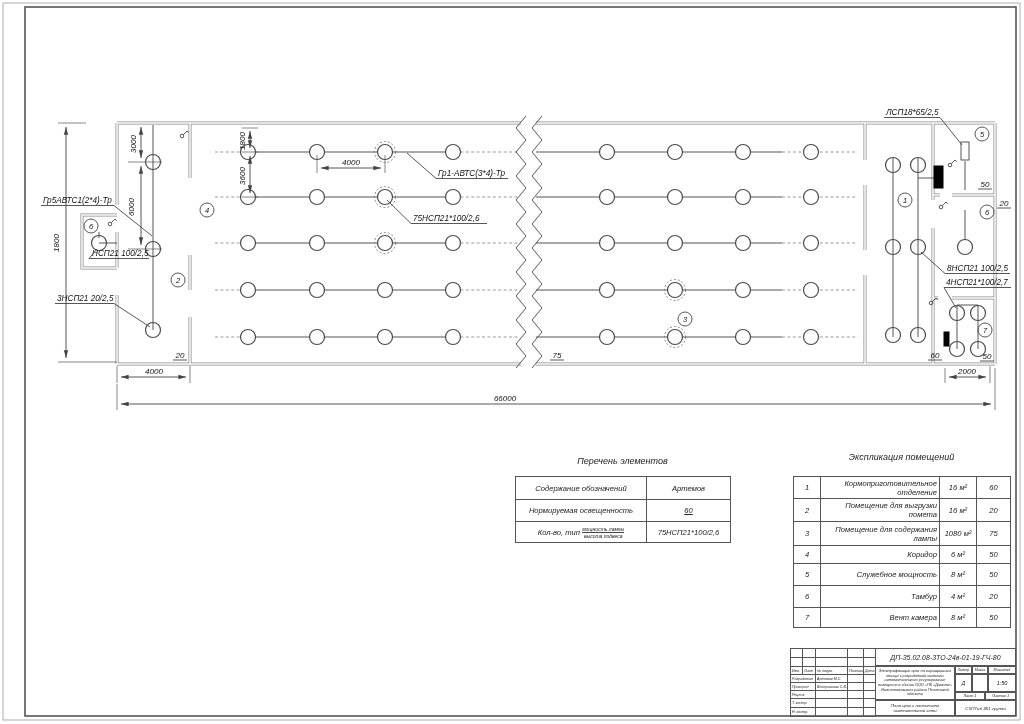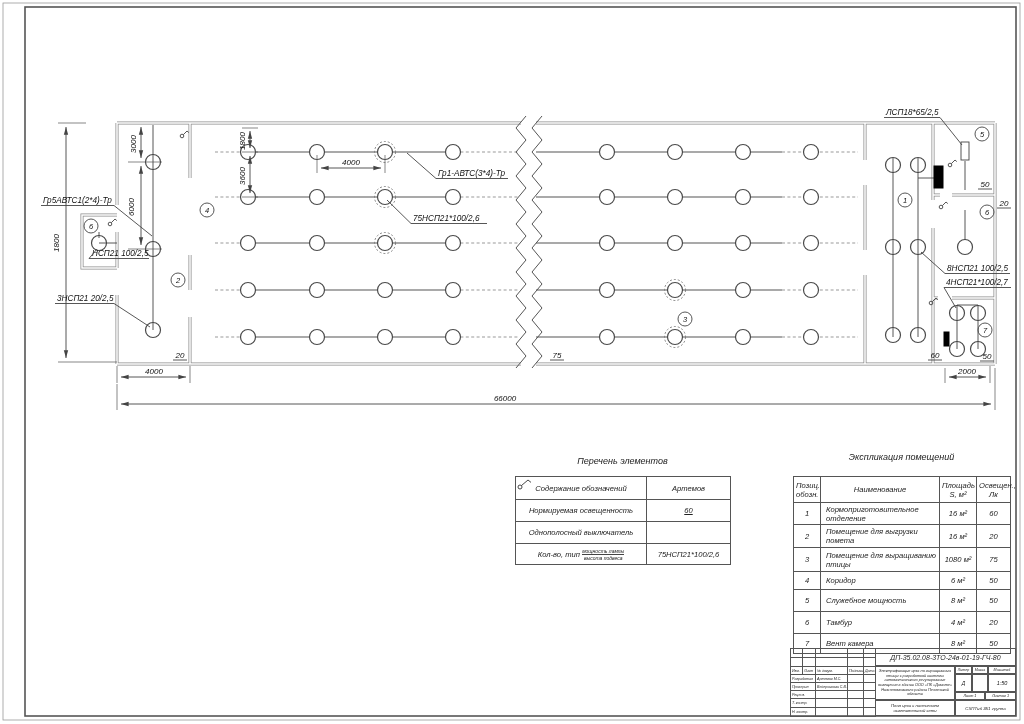--- a/index.html
+++ b/index.html
@@ -21,21 +21,21 @@
   .sw{stroke:#444;stroke-width:0.9;fill:none;}
   .dimtxt{font-size:8px;}
   .luxtxt{font-size:8px;}
   .lbltxt{font-size:8.2px;}
   .roomtxt{font-size:7.5px;}
   
   .tbl-title{position:absolute;font-style:italic;font-size:9px;text-align:center;color:#222;}
   table.tbl{position:absolute;border-collapse:collapse;table-layout:fixed;}
   table.tbl td{border:1px solid #555;font-style:italic;font-size:7.6px;color:#222;
                text-align:center;vertical-align:middle;padding:1px 2px;box-sizing:border-box;}
-  table.tbl td.lft{text-align:left;padding-left:5px;}
+  table.tbl td.lft{text-align:right;padding-left:5px;}
   .u{text-decoration:underline;}
   .frac{display:inline-block;vertical-align:middle;font-size:5px;line-height:1.2;text-align:center;}
   .frac .top{border-bottom:0.8px solid #444;display:block;}
   .sym-panel{display:inline-block;width:28px;height:8px;background:#000;}
   .prewrap{white-space:pre-line;}
   
   .tb{position:absolute;left:790px;top:648px;width:226px;height:68px;font-style:italic;color:#222;}
   .tb .c{position:absolute;border:0.8px solid #555;box-sizing:border-box;overflow:hidden;
          display:flex;align-items:center;justify-content:center;text-align:center;}
   .tb table{border-collapse:collapse;table-layout:fixed;position:absolute;left:0;top:0;}
@@ -331,29 +331,20 @@
       </colgroup>
   <tbody>
         <tr style="height:23px">
     <td>Содержание обозначений</td>
     <td>Артемов</td>
   </tr>
   <tr style="height:22px">
     <td>Нормируемая освещенность</td>
     <td><span class="u">60</span></td>
   </tr>
-  <tr style="height:22px">
-    <td>Однополосный выключатель</td>
-    <td>
-      <svg width="18" height="13">
-        <circle cx="4" cy="10" r="2" fill="none" stroke="#333" stroke-width="0.9"></circle>
-        <path d="M5.4,8.6 L12,3 M12,3 L15,5.4" fill="none" stroke="#333" stroke-width="0.9"></path>
-      </svg>
-    </td>
-  </tr>
   <tr style="height:21px">
     <td>
       <span>Кол-во, тип</span>
       <span class="frac">
         <span class="top">мощность лампы</span>
         <span>высота подвеса</span>
       </span>
     </td>
     <td>75НСП21*100/2,6</td>
   </tr>
@@ -362,44 +353,35 @@
 
 <div class="tbl-title" style="left:793px;top:452px;width:217px;">Экспликация помещений</div>
 <table class="tbl" style="left:793px;top:476px;width:217px;">
   <colgroup>
         <col style="width:27px">
         <col style="width:119px">
         <col style="width:37px">
         <col style="width:34px">
       </colgroup>
   <tbody>
-        <tr style="height:26px">
-    <td class="prewrap">Позиц.
-обозн.</td>
-    <td>Наименование</td>
-    <td class="prewrap">Площадь
-S, м²</td>
-    <td class="prewrap">Освещен.,
-Лк</td>
-  </tr>
   <tr style="height:22px">
           <td>1</td>
           <td class="lft">Кормоприготовительное отделение</td>
           <td>16 м²</td>
           <td>60</td>
         </tr>
   <tr style="height:23px">
           <td>2</td>
           <td class="lft">Помещение для выгрузки помета</td>
           <td>16 м²</td>
           <td>20</td>
         </tr>
   <tr style="height:24px">
           <td>3</td>
-          <td class="lft">Помещение для выращиванию птицы</td>
+          <td class="lft">Помещение для содержания лампы</td>
           <td>1080 м²</td>
           <td>75</td>
         </tr>
   <tr style="height:18px">
           <td>4</td>
           <td class="lft">Коридор</td>
           <td>6 м²</td>
           <td>50</td>
         </tr>
   <tr style="height:22px">

